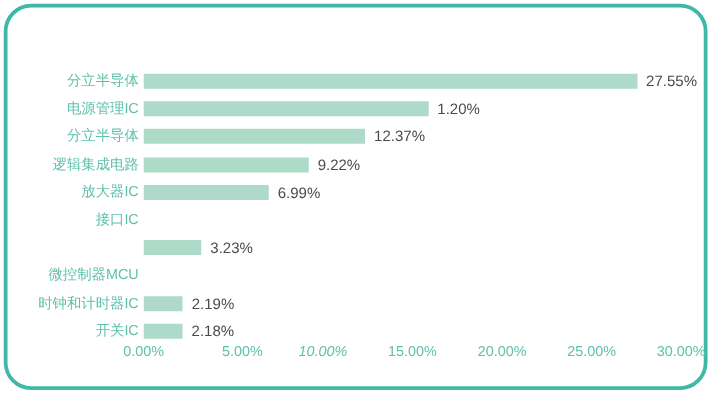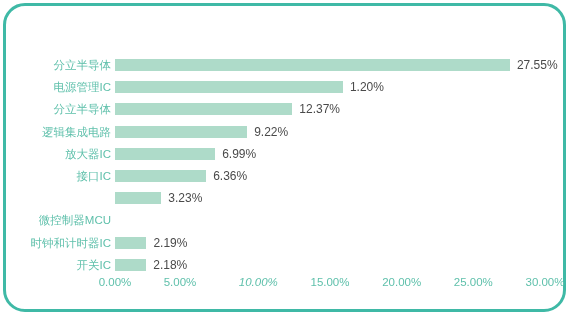--- a/index.html
+++ b/index.html
@@ -131,24 +131,20 @@
         </div>
         <div class="bar-row" style="top: 136.8px;">
           <span class="cat-label">放大器IC</span>
           <div class="bar-track">
             <span class="bar-fill" style="width: 100.19px; background: rgb(174, 219, 201);"></span>
             <span class="bar-value">6.99%</span>
           </div>
         </div>
         <div class="bar-row" style="top: 159px;">
           <span class="cat-label">接口IC</span>
-          <div class="bar-track">
-            <span class="bar-fill" style="width: 91.16px; background: rgb(174, 219, 201);"></span>
-            <span class="bar-value">6.36%</span>
-          </div>
         </div>
         <div class="bar-row" style="top: 181.2px;">
           <div class="bar-track">
             <span class="bar-fill" style="width: 46.2967px; background: rgb(174, 219, 201);"></span>
             <span class="bar-value">3.23%</span>
           </div>
         </div>
         <div class="bar-row" style="top: 203.4px;">
           <span class="cat-label">微控制器MCU</span>
         </div>
@@ -162,21 +158,21 @@
         <div class="bar-row" style="top: 247.8px;">
           <span class="cat-label">开关IC</span>
           <div class="bar-track">
             <span class="bar-fill" style="width: 31.2467px; background: rgb(174, 219, 201);"></span>
             <span class="bar-value">2.18%</span>
           </div>
         </div>
       </div>
     <div id="x-axis">
         <span class="x-tick" style="left: 0px; color: rgb(95, 192, 171);">0.00%</span>
-        <span class="x-tick" style="left: 65px; color: rgb(95, 192, 171);">5.00%</span>
+        <span class="x-tick" style="left: 79px; color: rgb(95, 192, 171);">5.00%</span>
         <span class="x-tick" style="left: 143.333px; color: rgb(95, 192, 171); font-style: italic;">10.00%</span>
         <span class="x-tick" style="left: 215px; color: rgb(95, 192, 171);">15.00%</span>
         <span class="x-tick" style="left: 286.667px; color: rgb(95, 192, 171);">20.00%</span>
         <span class="x-tick" style="left: 358.333px; color: rgb(95, 192, 171);">25.00%</span>
         <span class="x-tick" style="left: 430px; color: rgb(95, 192, 171);">30.00%</span>
       </div>
   </div>
 </div>
 
 </body></html>

